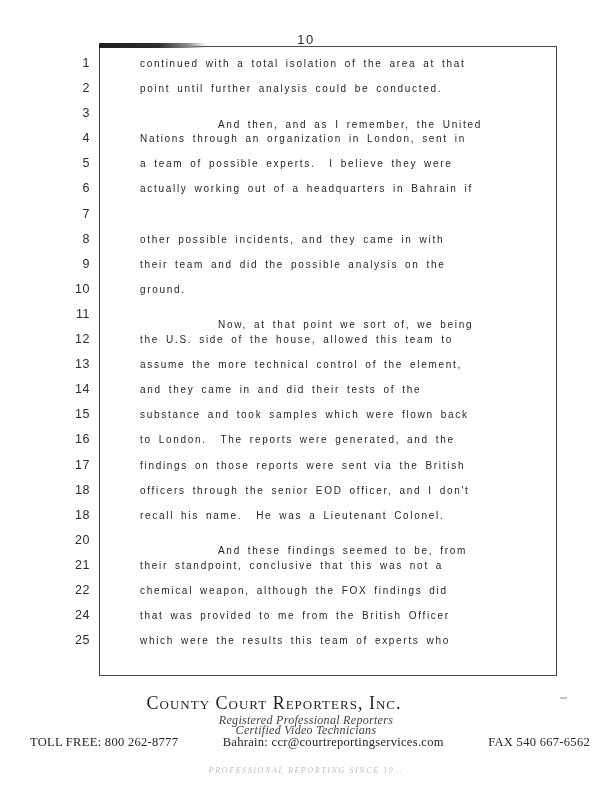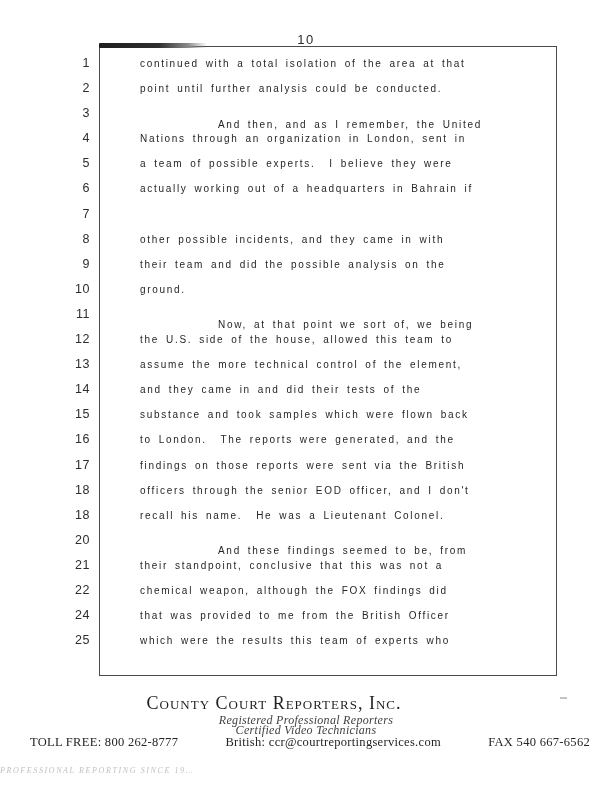--- a/index.html
+++ b/index.html
@@ -81,21 +81,21 @@
   }
   .footer-tag1{top:713px;}
   .footer-tag2{top:723px;}
   .footer-contact{
     position:absolute;top:735px;left:30px;right:22px;
     display:flex;justify-content:space-between;align-items:baseline;
     font-family:"Liberation Serif", serif;
     font-size:12.5px;color:#242424;letter-spacing:0.3px;
   }
   .footer-faint{
-    position:absolute;top:766px;left:0;width:612px;
+    position:absolute;top:766px;left:0;width:612px;text-align:center;
     font-family:"Liberation Serif", serif;
     font-style:italic;
     font-size:8px;color:#8a8a8a;letter-spacing:1.6px;
     opacity:0.55;filter:blur(0.4px);
   }
 </style>
 </head>
 <body>
 
 <div class="page">
@@ -203,19 +203,19 @@
         <span class="linetext">which were the results this team of experts who</span>
       </div>
     </div>
 
   <div class="footer-company">County Court Reporters, Inc.</div>
   <div class="footer-tag1">Registered Professional Reporters</div>
   <div class="footer-tag2">Certified Video Technicians</div>
 
   <div class="footer-contact">
     <span>TOLL FREE:  800 262-8777</span>
-    <span>British: ccr@courtreportingservices.com</span>
+    <span>Bahrain: ccr@courtreportingservices.com</span>
     <span>FAX  540 667-6562</span>
   </div>
 
   <div class="footer-faint">PROFESSIONAL REPORTING SINCE 19…</div>
 
 </div>
 
 </body></html>

